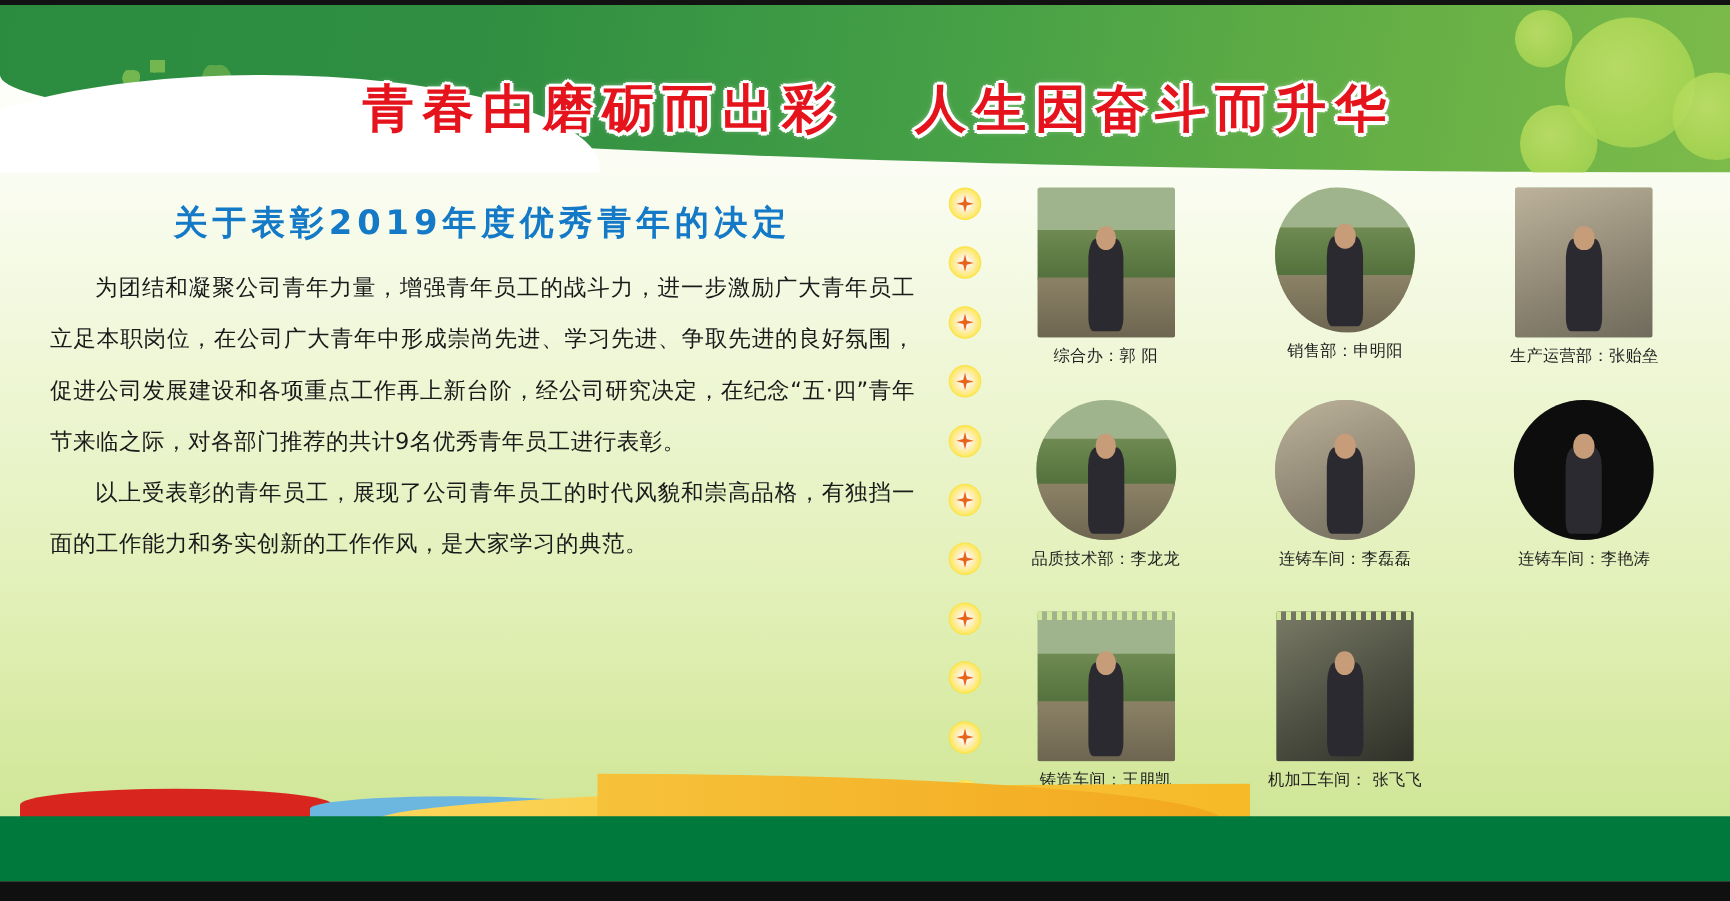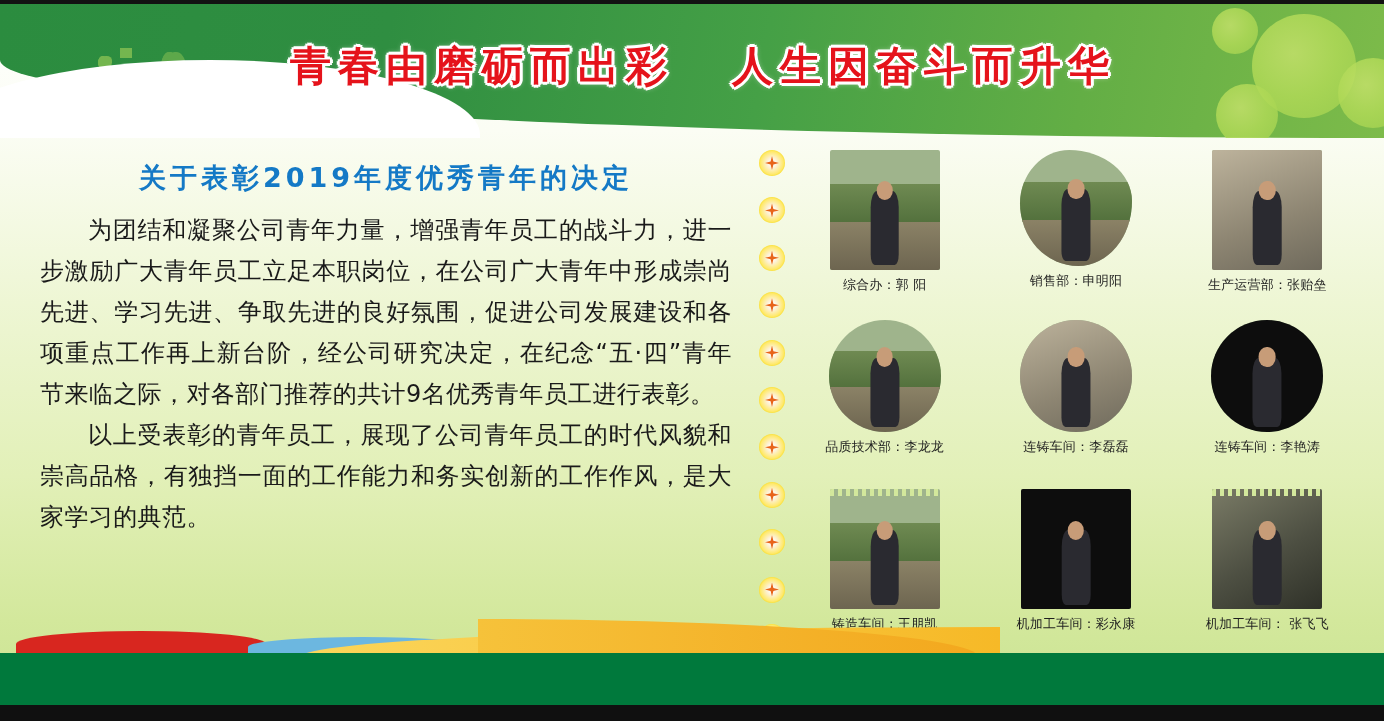--- a/index.html
+++ b/index.html
@@ -97,21 +97,21 @@
     position:absolute; top:64px; width:22px; height:18px;
     background:#1d1d1d; color:#fff; font-size:11px;
     display:flex; align-items:center; justify-content:center;
     border:2px solid #1d1d1d;
   }
   .logo-box.b1 { left:6px; }
   .logo-box.b2 { left:46px; }
 
   .banner-wrap {
     position:absolute; left:290px; top:46px; width:1000px; height:62px;
-    display:flex; align-items:flex-start; gap:58px; z-index:25;
+    display:flex; align-items:flex-end; gap:58px; z-index:25;
   }
   .banner-text {
     font-family:"DejaVu Sans", sans-serif;
     font-size:41px; font-weight:bold; color:#e5131b;
     letter-spacing:7px; line-height:1;
     text-shadow:
       -2px -2px 0 #fff, 2px -2px 0 #fff, -2px 2px 0 #fff, 2px 2px 0 #fff,
       -3px 0 0 #fff, 3px 0 0 #fff, 0 -3px 0 #fff, 0 3px 0 #fff,
       0 0 6px rgba(255,255,255,.9);
   }
@@ -123,21 +123,21 @@
   }
   .doc-title {
     text-align:center;
     font-family:"DejaVu Sans", sans-serif;
     font-size:27px; font-weight:bold;
     color:#1479c6; letter-spacing:4px;
     margin-bottom:14px;
   }
   .doc p {
     font-family:"DejaVu Sans", "Liberation Sans", sans-serif;
-    font-size:24px;
+    font-size:18px;
     color:#1a1a1a;
     line-height:41px;
     text-indent:2em;
     text-align:justify;
     text-justify:inter-ideograph;
     letter-spacing:.4px;
     padding:0 4px;
   }
 
   
@@ -334,28 +334,20 @@
       <div class="cell">
         <div class="photo saw">
           <div class="ph-hill"></div>
           <div class="ph-grnd"></div>
           <div class="ph-body"></div>
           <div class="ph-head" style="bottom: 58%;"></div>
         </div>
         <div class="caption">铸造车间：王朋凯</div>
       </div>
       <div class="cell">
-        <div class="photo rect">
-          <div class="ph-dark"></div>
-          <div class="ph-body"></div>
-          <div class="ph-head" style="bottom: 58%;"></div>
-        </div>
-        <div class="caption">机加工车间：彩永康</div>
-      </div>
-      <div class="cell">
         <div class="photo saw">
           <div class="ph-ind"></div>
           <div class="ph-body"></div>
           <div class="ph-head" style="bottom: 58%;"></div>
         </div>
         <div class="caption">机加工车间： 张飞飞</div>
       </div>
     </div>
 
   <div class="waves">

